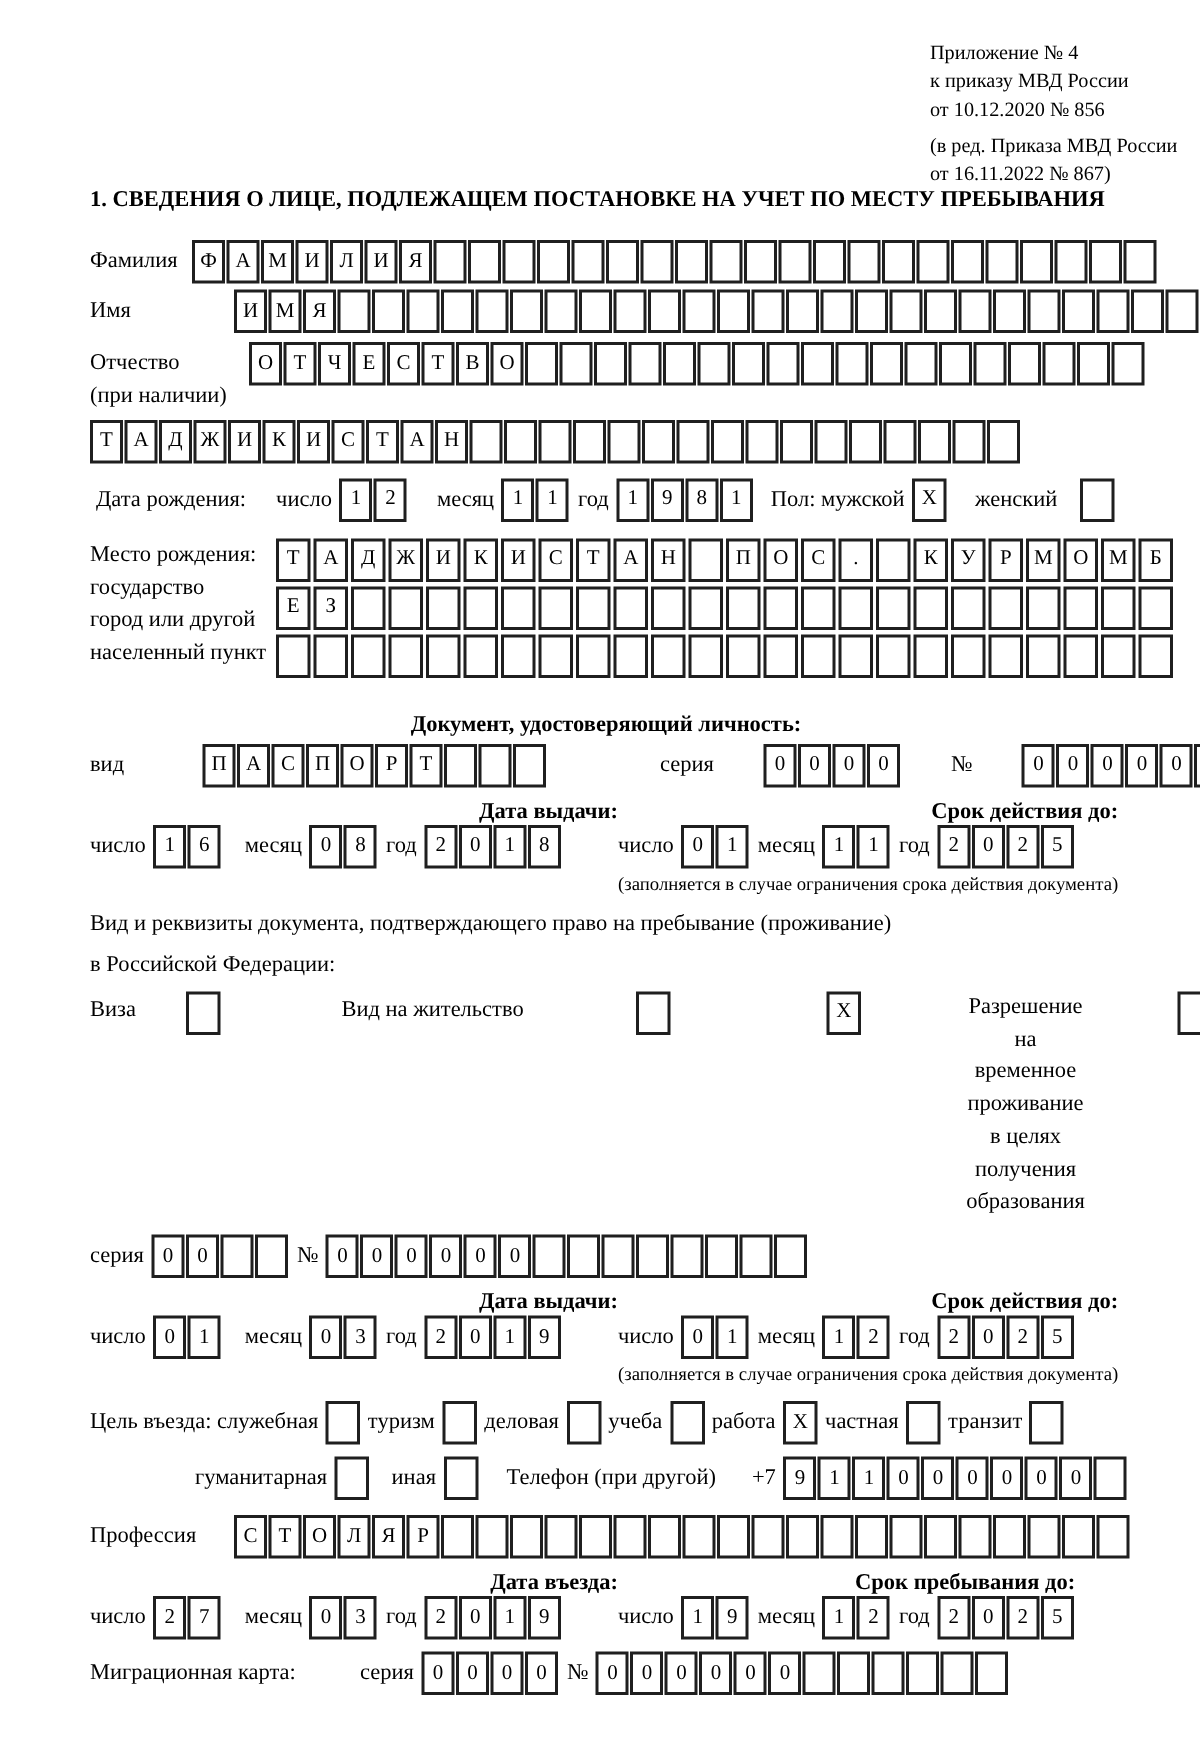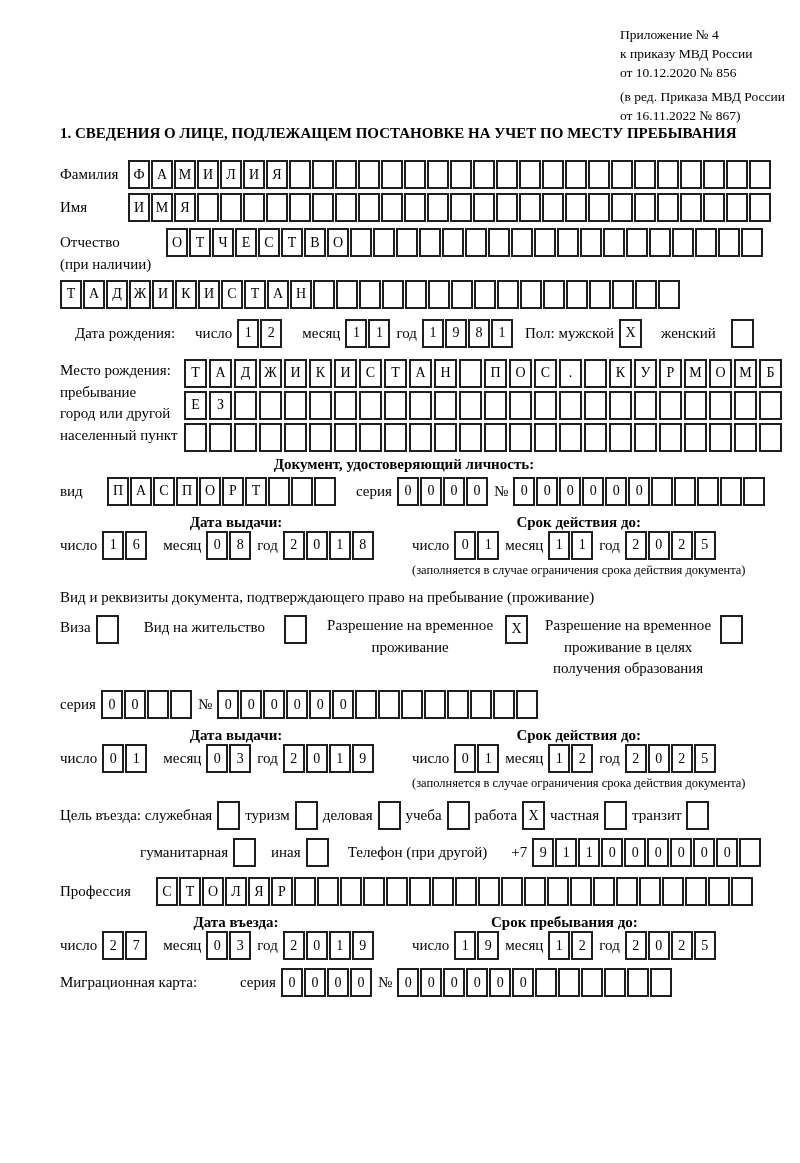--- a/index.html
+++ b/index.html
@@ -12,30 +12,30 @@
   .title-underline{display:inline-block;width:48px;border-bottom:2px solid #333;margin-left:8px;height:12px;}
   .sec-heading{font-weight:bold;font-size:15px;}
   .row{display:flex;align-items:flex-start;}
   .lbl{font-size:15px;line-height:1.45;padding-top:4px;flex:none;}
   .cells{display:flex;flex:none;}
   .cell{width:18px;height:25px;border:2px solid #1f1f1f;margin-right:1px;display:flex;align-items:center;justify-content:center;font-size:14px;flex:none;background:#fff;}
   .wide .cell{width:19px;margin-right:2px;}
   .cbox{width:19px;height:25px;border:2px solid #1f1f1f;display:inline-flex;align-items:center;justify-content:center;font-size:14px;flex:none;background:#fff;}
   .dlbl{font-size:15px;margin:0 5px;flex:none;}
   .drow{display:flex;align-items:center;}
-  .dhead{font-size:15px;font-weight:bold;text-align:center;}
+  .dhead{font-size:15px;font-weight:bold;text-align:right;}
   .dhead.normal{font-weight:normal;}
   .dnote{font-size:12.5px;margin-top:3px;white-space:nowrap;}
   .dates{display:flex;margin-top:8px;}
   .dcol-l{width:352px;flex:none;}
   .dcol-r{flex:none;}
-  .mt4{margin-top:4px;} .mt6{margin-top:6px;} .mt8{margin-top:8px;} .mt10{margin-top:10px;} .mt18{margin-top:18px;}
+  .mt4{margin-top:4px;gap:28px;} .mt6{margin-top:6px;} .mt8{margin-top:8px;} .mt10{margin-top:10px;} .mt18{margin-top:18px;}
   .gap6{width:6px;flex:none;} .gap10{width:10px;flex:none;} .gap14{width:14px;flex:none;} .gap20{width:20px;flex:none;}
   .center-lbl{font-size:15px;text-align:center;line-height:1.45;padding-top:4px;}
-  .doc-head{text-align:center;font-weight:bold;font-size:15px;margin-top:4px;margin-right:30px;}
+  .doc-head{text-align:center;font-weight:bold;font-size:15px;margin-top:23px;margin-right:30px;}
   .body-text{font-size:15px;line-height:1.8;margin-top:6px;}
   .stack{display:flex;flex-direction:column;}
   .boxrows .cells{margin-top:3px;}
 </style>
 </head>
 <body>
 
 <div class="page">
 
   <div class="annex">
@@ -179,21 +179,21 @@
         <span class="cell"></span>
         <span class="cell"></span>
         <span class="cell"></span>
         <span class="cell"></span>
         <span class="cell"></span>
         <span class="cell"></span>
       </div>
   </div>
 
   <div class="row mt10" style="align-items:center">
-    <span class="dlbl" style="margin-left:15px">Дата рождения:</span>
+    <span class="dlbl" style="margin-left:4px">Дата рождения:</span>
     <span class="gap10"></span>
     <span class="dlbl">число</span>
     <div class="cells">
         <span class="cell">1</span>
         <span class="cell">2</span>
       </div>
     <span class="gap14"></span>
     <span class="dlbl">месяц</span>
     <div class="cells">
         <span class="cell">1</span>
@@ -211,21 +211,21 @@
     <span class="cbox">X</span>
     <span class="gap14"></span>
     <span class="dlbl">женский</span>
     <span class="gap10"></span>
     <span class="cbox"></span>
   </div>
 
   <div class="row mt8">
     <div class="lbl" style="width:124px">
       <div>Место рождения:</div>
-      <div>пребывание</div>
+      <div>государство</div>
       <div>город или другой</div>
       <div>населенный пункт</div>
     </div>
     <div class="stack boxrows wide">
       <div class="cells">
           <span class="cell">Т</span>
           <span class="cell">А</span>
           <span class="cell">Д</span>
           <span class="cell">Ж</span>
           <span class="cell">И</span>
@@ -387,30 +387,30 @@
             <span class="cell">0</span>
             <span class="cell">2</span>
             <span class="cell">5</span>
           </div>
       </div>
       <div class="dnote">(заполняется в случае ограничения срока действия документа)</div>
     </div>
   </div>
 
   <div class="body-text">Вид и реквизиты документа, подтверждающего право на пребывание (проживание)</div>
+  <div class="body-text" style="margin-top:0">в Российской Федерации:</div>
 
   <div class="row mt4">
     <span class="dlbl" style="margin-left:0;padding-top:4px">Виза</span>
     <span class="cbox"></span>
     <span class="gap20"></span>
     <span class="dlbl" style="padding-top:4px">Вид на жительство</span>
     <span class="gap14"></span>
     <span class="cbox"></span>
     <span class="gap14"></span>
-    <div class="center-lbl" style="width:178px;padding-top:0">Разрешение на временное проживание</div>
     <span class="gap6"></span>
     <span class="cbox">X</span>
     <span class="gap14"></span>
     <div class="center-lbl" style="width:172px;padding-top:0">Разрешение на временное проживание в целях получения образования</div>
     <span class="gap6"></span>
     <span class="cbox"></span>
   </div>
 
   <div class="row mt10" style="align-items:center">
     <span class="dlbl" style="margin-left:0">серия</span>
@@ -499,21 +499,21 @@
     <span class="cbox"></span>
     <span class="dlbl">работа</span>
     <span class="cbox">X</span>
     <span class="dlbl">частная</span>
     <span class="cbox"></span>
     <span class="dlbl">транзит</span>
     <span class="cbox"></span>
   </div>
 
   <div class="row mt8" style="align-items:center;margin-left:62px">
-    <span class="dlbl" style="margin-left:18px">гуманитарная</span>
+    <span class="dlbl" style="margin-left:8px">гуманитарная</span>
     <span class="cbox"></span>
     <span class="gap10"></span>
     <span class="dlbl">иная</span>
     <span class="cbox"></span>
     <span class="gap14"></span>
     <span class="dlbl">Телефон (при другой)</span>
     <span class="gap14"></span>
     <span class="dlbl">+7</span>
     <div class="cells">
         <span class="cell">9</span>

